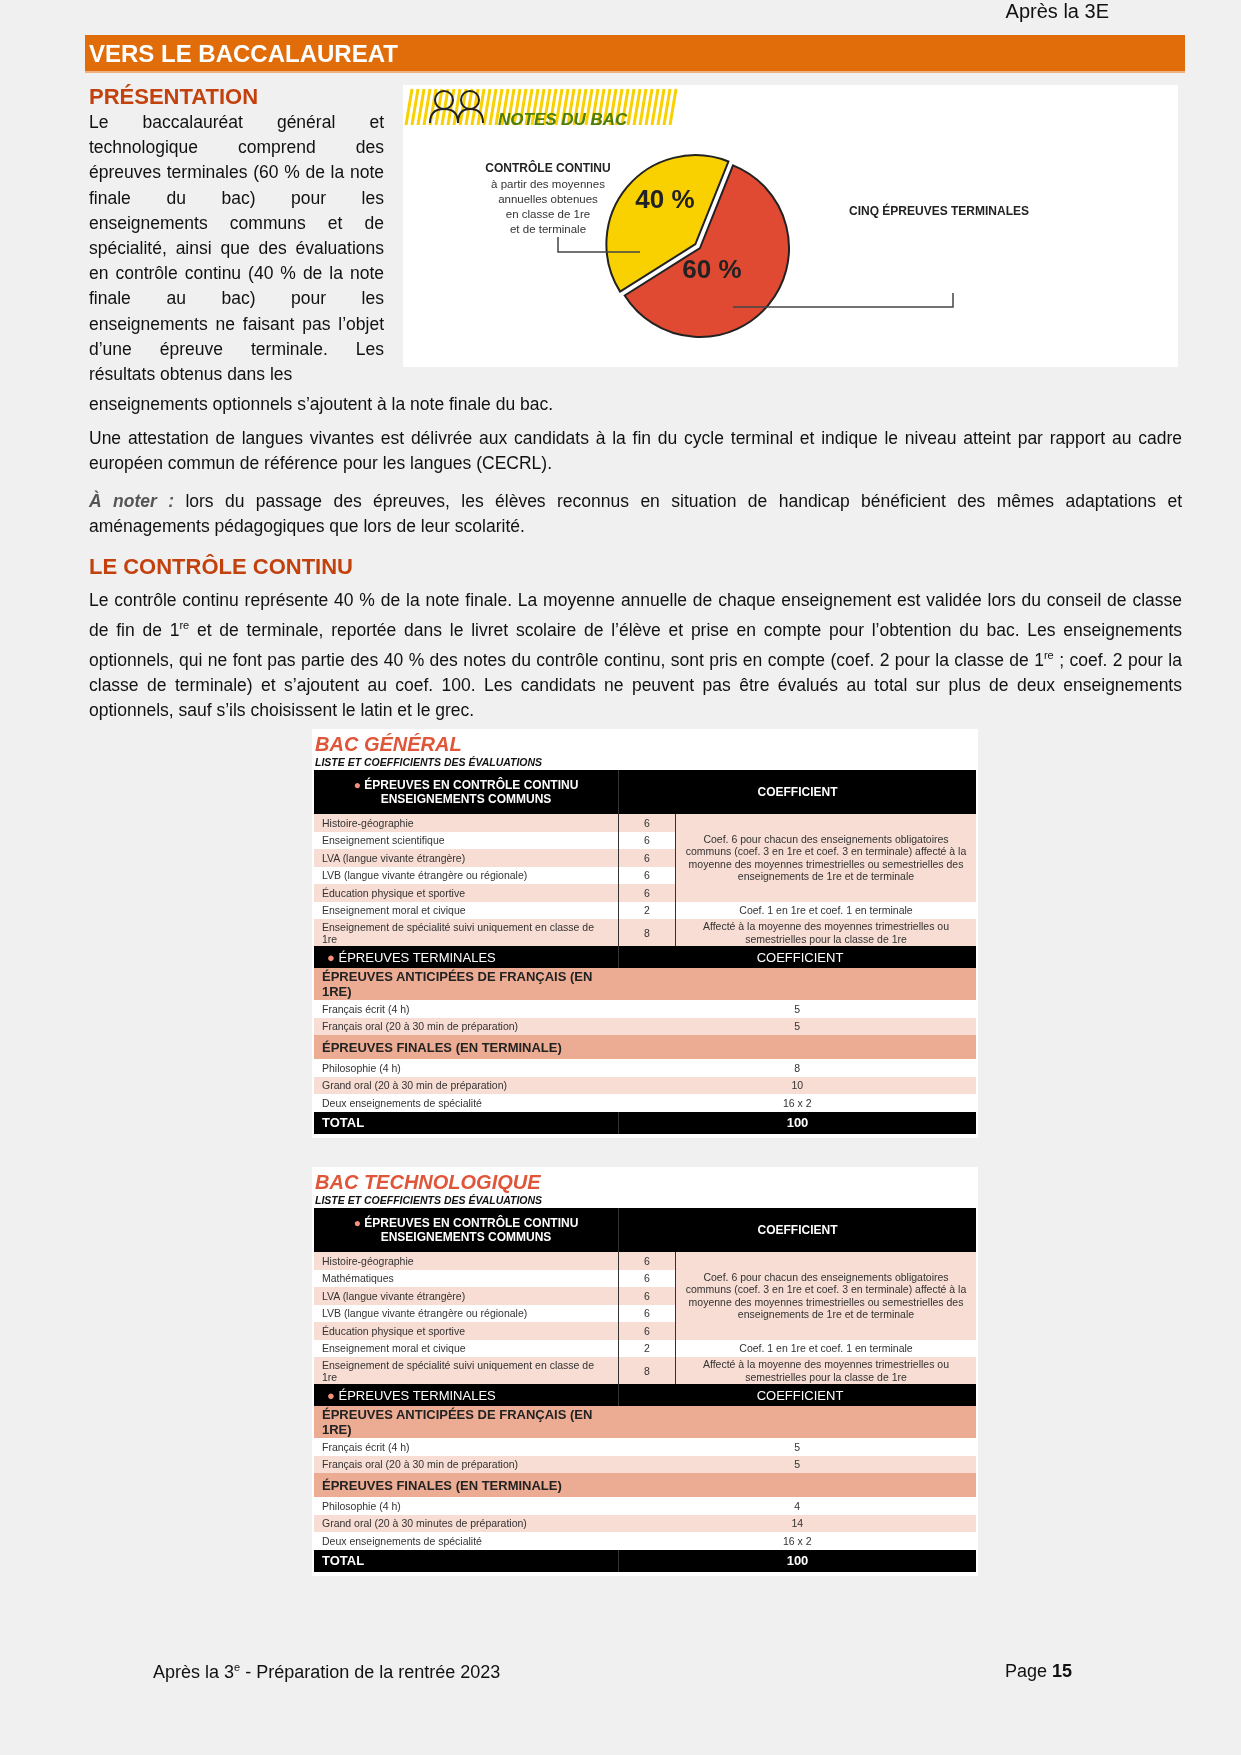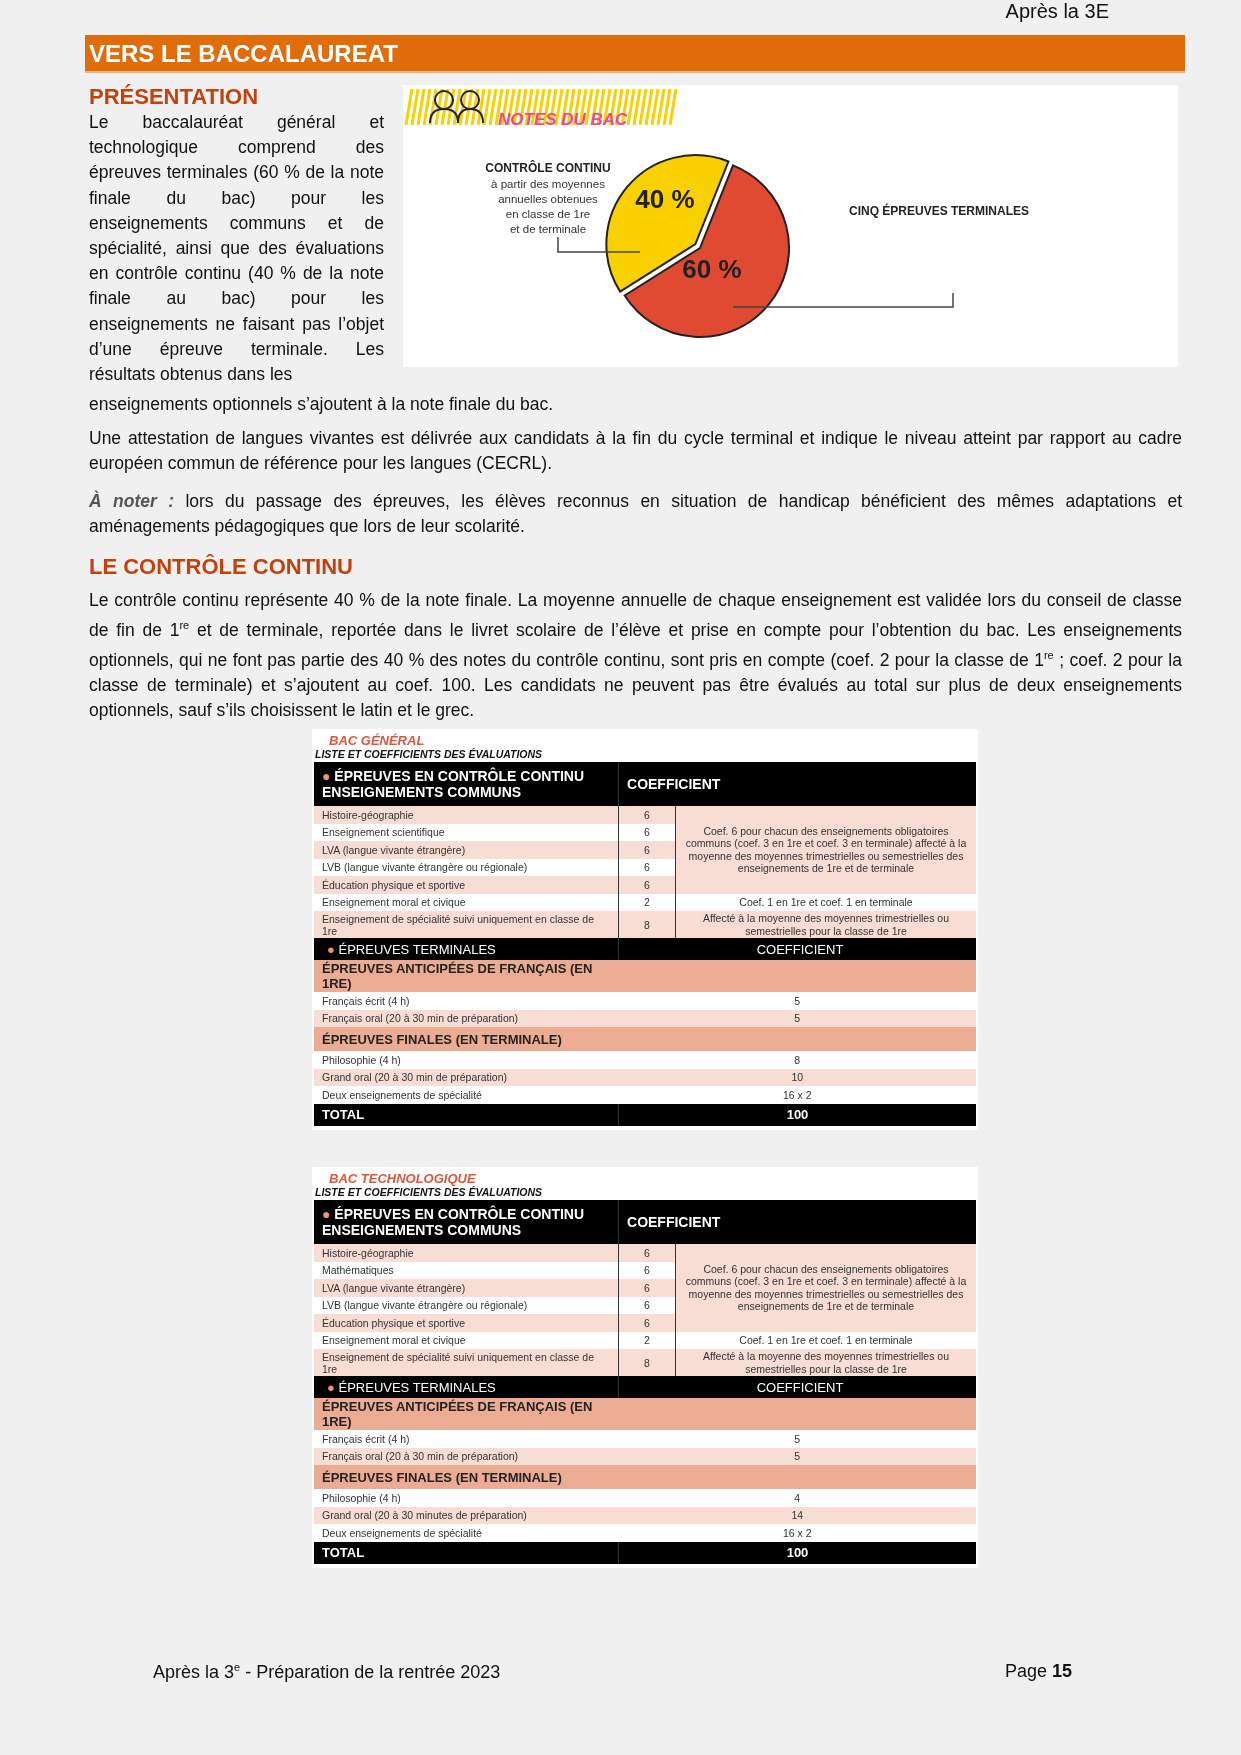--- a/index.html
+++ b/index.html
@@ -18,25 +18,25 @@
   #p3 { left:89px; top:489px; width:1093px; }
   #sec2-title { left:89px; top:554px; }
   #p4 { left:89px; top:588px; width:1093px; }
   sup { font-size:11px; }
   
   #infographic { left:403px; top:85px; width:775px; height:282px; background:#fff; }
   #infographic svg { position:absolute; left:0; top:0; }
   .ig-t { position:absolute; font-size:11.5px; color:#333; text-align:center; line-height:15px; }
   
   .tbl-wrap { position:absolute; left:312px; width:666px; background:#fff; padding:4px 0 4px 0; }
-  .tbl-title { color:#e0563a; font-weight:bold; font-style:italic; font-size:13px; padding-left:17px; }
+  .tbl-title { color:#e0563a; font-weight:bold; font-style:italic; font-size:20px; padding-left:3px; }
   .tbl-sub { font-weight:bold; font-style:italic; font-size:10.5px; padding-left:3px; margin-bottom:2px; }
   table { border-collapse:collapse; width:662px; margin-left:2px; font-size:10.5px; color:#333; }
   td { padding:1px 8px; height:15.5px; }
-  .hdr td { background:#000; color:#fff; font-weight:bold; font-size:14px; text-align:left; height:42px; }
+  .hdr td { background:#000; color:#fff; font-weight:bold; font-size:12px; text-align:center; height:42px; }
   .hdr2 td { background:#000; color:#fff; font-weight:normal; font-size:13px; height:20px;padding-left:13px; }
   .pink { background:#f7ddd3; }
   .white { background:#fff; }
   .sub td { background:#ecab93; color:#222; font-weight:bold; font-size:13px; height:22px; }
   .total td { background:#000; color:#fff; font-weight:bold; font-size:13px; height:20px; }
   .c { text-align:center; }
   .sep { border-right:1.5px solid #333; }
   .note { text-align:center; font-size:10.5px; line-height:12.5px; }
   .dot { color:#f5917a; }
   #footer-left { left:147px; top:1661px; font-size:18px;margin-left:6px; }
@@ -109,21 +109,21 @@
     </g>
     <g id="pie">
         <path d="M292.38844905295343 159.1615630964162 L217.10011475432097 206.62382935643967 A89 89 0 0 1 325.4003708307089 76.51041053010678 Z" fill="#f9d100" stroke="#222" stroke-width="2"></path>
         <text x="262" y="123" font-family="Liberation Sans, sans-serif" font-size="26" font-weight="bold" fill="#222" text-anchor="middle">40 %</text>
         <path d="M297 163 L330.01192177775545 80.3488474336906 A89 89 0 1 1 221.71166570136756 210.4622662600235 Z" fill="#e04a33" stroke="#222" stroke-width="2"></path>
         <text x="309" y="193" font-family="Liberation Sans, sans-serif" font-size="26" font-weight="bold" fill="#222" text-anchor="middle">60 %</text>
       </g>
     <path d="M155 152 L155 167 L237 167" stroke="#444" stroke-width="1.5" fill="none"></path>
     <path d="M550 208 L550 222 L330 222" stroke="#444" stroke-width="1.5" fill="none"></path>
   </svg>
-  <div class="ig-t" style="left:95px;top:27px;font-weight:bold;font-style:italic;font-size:17px;color:#ec4899;text-align:center;">NOTES DU BAC</div>
+  <div class="ig-t" style="left:95px;top:27px;font-weight:bold;font-style:italic;font-size:17px;color:#4d7c0f;text-align:center;">NOTES DU BAC</div>
   <div class="ig-t" style="left:75px;top:76px;width:140px;font-weight:bold;color:#222;font-size:12px;">CONTRÔLE CONTINU</div>
   <div class="ig-t" style="left:75px;top:92px;width:140px;">
     <div>à partir des moyennes</div>
     <div>annuelles obtenues</div>
     <div>en classe de 1re</div>
     <div>et de terminale</div>
   </div>
   <div class="ig-t" style="left:446px;top:119px;text-align:left;font-weight:bold;color:#222;font-size:12px;">CINQ ÉPREUVES TERMINALES</div>
 </div>
 

